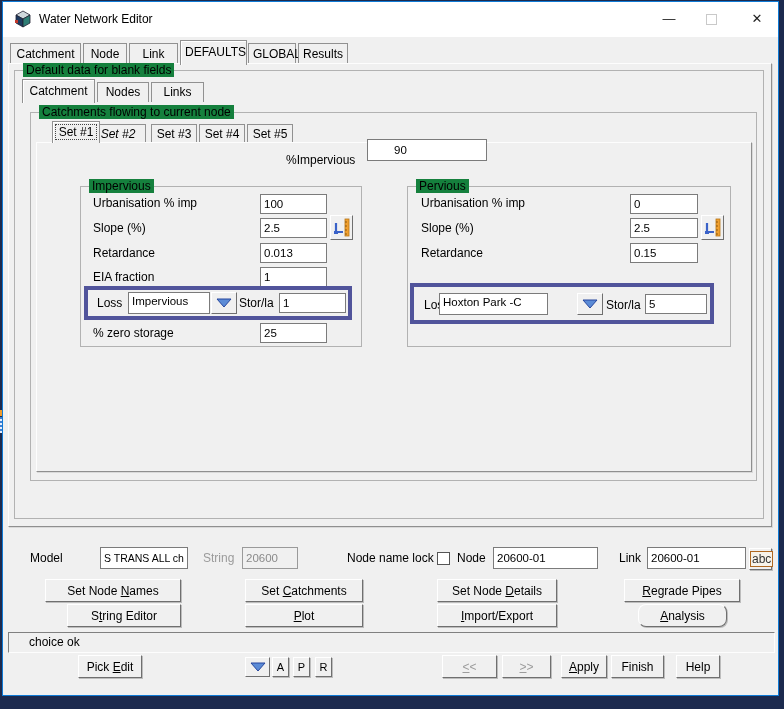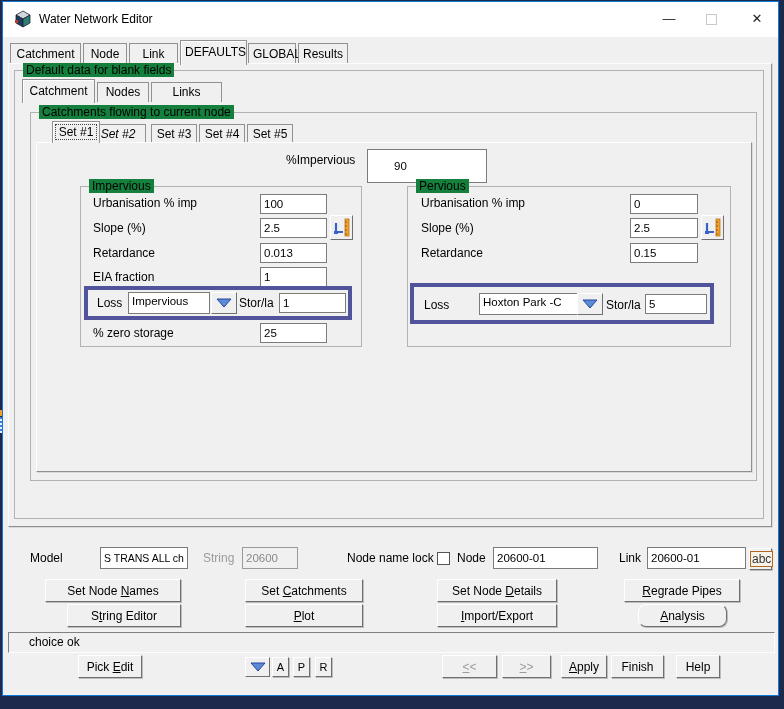--- a/index.html
+++ b/index.html
@@ -78,36 +78,36 @@
     <div class="abs tab" style="left:295px;width:50px;">Results</div>
 
     <div class="abs raised" style="left:5px;top:61px;width:764px;height:464px;"></div>
 
     <div class="abs gbox" style="left:11px;top:68px;width:750px;height:449px;">
       <span class="glabel">Default data for blank fields</span>
     </div>
 
     <div class="abs tab tab2 active" style="left:19px;width:73px;">Catchment</div>
     <div class="abs tab tab2" style="left:94px;width:52px;">Nodes</div>
-    <div class="abs tab tab2" style="left:148px;width:71px;">Links</div>
+    <div class="abs tab tab2" style="left:148px;width:53px;">Links</div>
 
     <div class="abs gbox" style="left:27px;top:110px;width:727px;height:369px;">
       <span class="glabel">Catchments flowing to current node</span>
     </div>
 
     <div class="abs tab tab3 active" style="left:49px;width:48px;">Set #1</div>
     <div class="abs tab tab3" style="left:87px;width:56px;font-style:italic;">Set #2</div>
     <div class="abs tab tab3" style="left:148px;width:46px;">Set #3</div>
     <div class="abs tab tab3" style="left:196px;width:46px;">Set #4</div>
     <div class="abs tab tab3" style="left:244px;width:46px;">Set #5</div>
 
     <div class="abs raised" style="left:33px;top:140px;width:716px;height:330px;"></div>
 
     <span class="abs lbl nowrap" style="left:283px;top:151px;">%Impervious</span>
-    <input class="abs fld" style="left: 364px; top: 147px; width: 120px; height: 34px; padding-left: 26px;" value="90">
+    <input class="abs fld" style="left: 364px; top: 137px; width: 120px; height: 22px; padding-left: 26px;" value="90">
 
     <div class="abs gbox" style="left:77px;top:184px;width:282px;height:161px;">
       <span class="glabel">Impervious</span>
     </div>
     <span class="abs lbl nowrap" style="left:90px;top:194px;">Urbanisation % imp</span>
     <input class="abs fld" style="left: 257px; top: 192px; width: 67px; height: 20px;" value="100">
     <span class="abs lbl nowrap" style="left:90px;top:219px;">Slope (%)</span>
     <input class="abs fld" style="left: 257px; top: 216px; width: 67px; height: 20px;" value="2.5">
     <div class="abs arrow-btn" style="left:327px;top:213px;width:23px;height:25px;">
       <svg width="17" height="19" viewBox="0 0 17 19">
@@ -155,21 +155,21 @@
         <line x1="12" y1="16" x2="14" y2="16" stroke="#7a4a08" stroke-width="0.8"></line>
         <path d="M3,5 L3,14 L10,14" fill="none" stroke="#3a62c8" stroke-width="2.2"></path>
         <rect x="1" y="13" width="4" height="3" fill="#3a62c8"></rect>
       </svg>
     </div>
     <span class="abs lbl nowrap" style="left:418px;top:244px;">Retardance</span>
     <input class="abs fld" style="left: 627px; top: 241px; width: 68px; height: 20px;" value="0.15">
 
     <div class="abs hl" style="left:407px;top:281px;width:304px;height:41px;"></div>
     <span class="abs lbl nowrap" style="left:421px;top:296px;">Loss</span>
-    <div class="abs combo-text" style="left:476px;top:291px;width:122px;height:22px;">Hoxton Park -C</div>
+    <div class="abs combo-text" style="left:436px;top:291px;width:109px;height:22px;">Hoxton Park -C</div>
     <div class="abs arrow-btn" style="left:574px;top:291px;width:26px;height:22px;">
       <svg width="16" height="10" viewBox="0 0 16 10">
           <polygon points="1,1 15,1 8,9" fill="#5b8bd6" stroke="#27479e" stroke-width="1"></polygon>
         </svg>
     </div>
     <span class="abs lbl nowrap" style="left:603px;top:296px;">Stor/la</span>
     <input class="abs fld" style="left: 642px; top: 292px; width: 62px; height: 20px;" value="5">
 
     <span class="abs lbl nowrap" style="left:27px;top:549px;">Model</span>
     <input class="abs fld rclip" style="left: 97px; top: 545px; width: 88px; height: 22px; font-size: 10.5px;" value="S TRANS ALL check">

